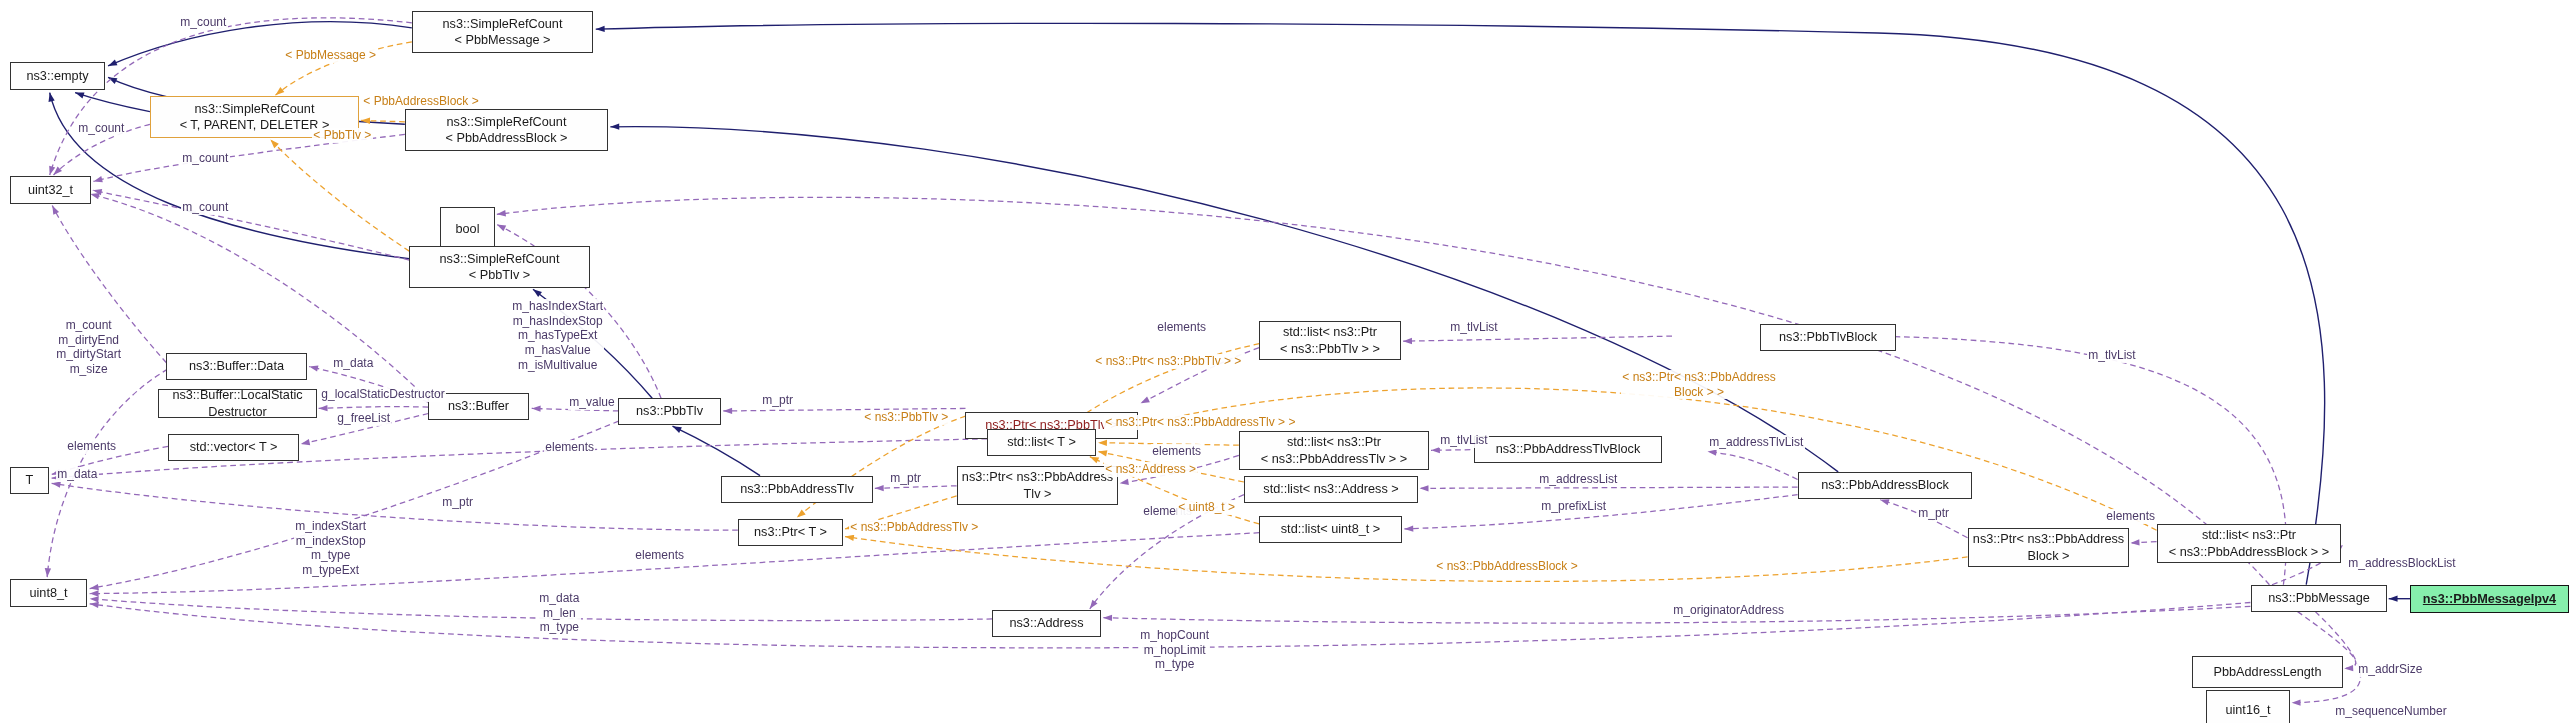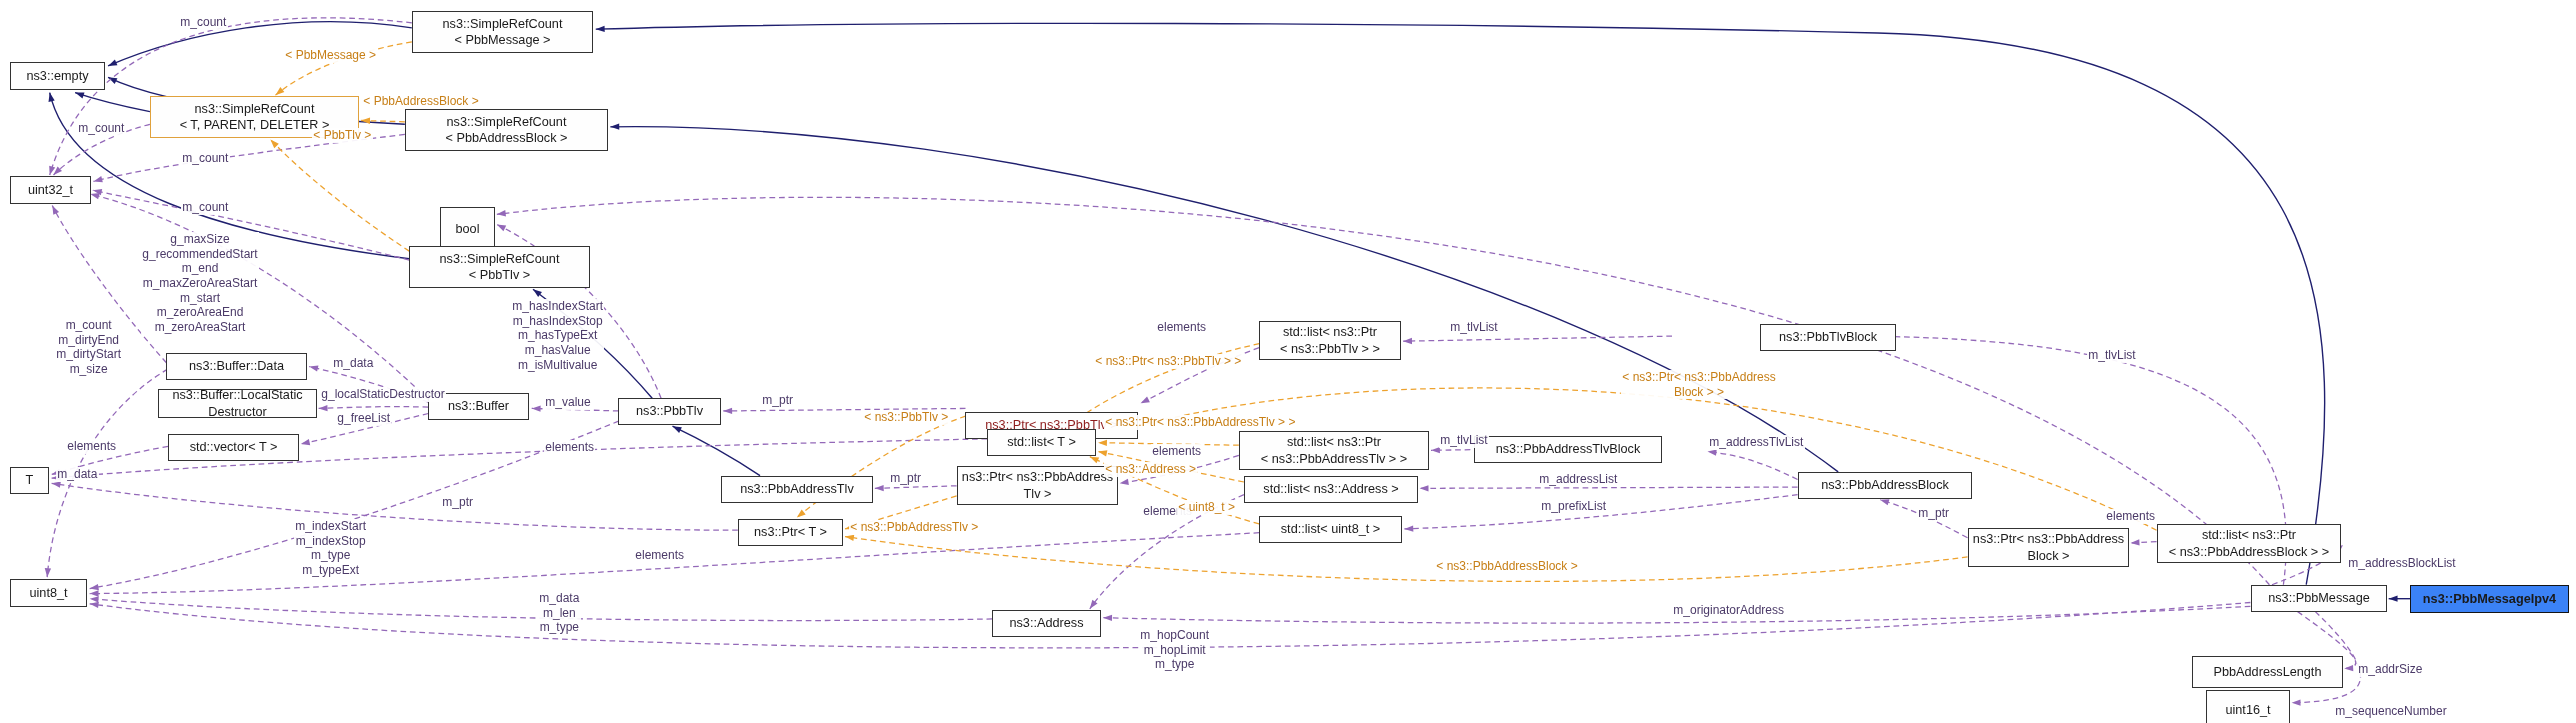--- a/index.html
+++ b/index.html
@@ -6,21 +6,21 @@
   html,body{margin:0;padding:0;background:#ffffff;}
   #canvas{position:relative;width:2576px;height:723px;background:#ffffff;
           font-family:"Liberation Sans",sans-serif;overflow:hidden;}
   #edges{position:absolute;left:0;top:0;z-index:1;}
   .node{position:absolute;box-sizing:border-box;z-index:2;
         border:1.3px solid #323232;background:#fefefe;color:#1a1a1a;
         display:flex;align-items:center;justify-content:center;text-align:center;
         font-size:12.7px;line-height:1.28;white-space:pre-line;padding:0.6px 3.8px;}
   .node.tpl{border-color:#e0a13c;}
   .node.red{color:#8f1d1d;}
-  .node.hl{background:#3b82f6;border:1.9px solid #141414;font-weight:700;}
+  .node.hl{background:#86efac;border:1.9px solid #141414;font-weight:700;text-decoration:underline;}
   .elabel{position:absolute;z-index:3;font-size:12px;line-height:1.22;color:#4b3a68;
           text-align:center;white-space:pre-line;background:rgba(255,255,255,.93);padding:0 1.3px;}
   .elabel.org{color:#c77f16;}
   .e-inh{fill:none;stroke:#1f1f6e;stroke-width:2.2;}
   .e-use{fill:none;stroke:#9368b8;stroke-width:2;stroke-dasharray:9 6;}
   .e-tpl{fill:none;stroke:#eda22e;stroke-width:2;stroke-dasharray:9 6;}
 </style>
 </head>
 <body>
 
@@ -144,37 +144,30 @@
 <div class="node" style="left:2192px;top:656px;width:151px;height:32px">PbbAddressLength</div>
 <div class="node" style="left:2206px;top:690px;width:84px;height:41px">uint16_t</div>
 
 <div class="elabel" style="left:179px;top:15px">m_count</div>
 <div class="elabel org" style="left:284px;top:48px">&lt; PbbMessage &gt;</div>
 <div class="elabel" style="left:77px;top:121px">m_count</div>
 <div class="elabel org" style="left:362px;top:94px">&lt; PbbAddressBlock &gt;</div>
 <div class="elabel org" style="left:312px;top:128px">&lt; PbbTlv &gt;</div>
 <div class="elabel" style="left:181px;top:151px">m_count</div>
 <div class="elabel" style="left:181px;top:200px">m_count</div>
-<div class="elabel" style="left:141px;top:232px">g_maxSize
-g_recommendedStart
-m_end
-m_maxZeroAreaStart
-m_start
-m_zeroAreaEnd
-m_zeroAreaStart</div>
 <div class="elabel" style="left:55px;top:318px">m_count
 m_dirtyEnd
 m_dirtyStart
 m_size</div>
 <div class="elabel" style="left:332px;top:356px">m_data</div>
 <div class="elabel" style="left:320px;top:387px">g_localStaticDestructor</div>
 <div class="elabel" style="left:336px;top:411px">g_freeList</div>
 <div class="elabel" style="left:66px;top:439px">elements</div>
 <div class="elabel" style="left:56px;top:467px">m_data</div>
-<div class="elabel" style="left:544px;top:395px">m_value</div>
+<div class="elabel" style="left:568px;top:395px">m_value</div>
 <div class="elabel" style="left:511px;top:299px">m_hasIndexStart
 m_hasIndexStop
 m_hasTypeExt
 m_hasValue
 m_isMultivalue</div>
 <div class="elabel" style="left:294px;top:519px">m_indexStart
 m_indexStop
 m_type
 m_typeExt</div>
 <div class="elabel" style="left:761px;top:393px">m_ptr</div>

